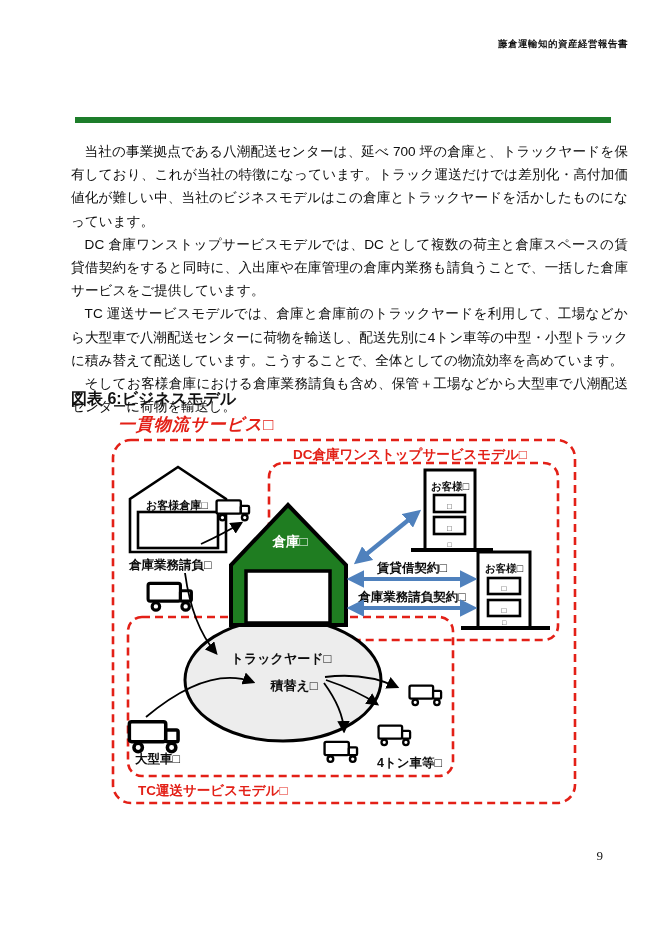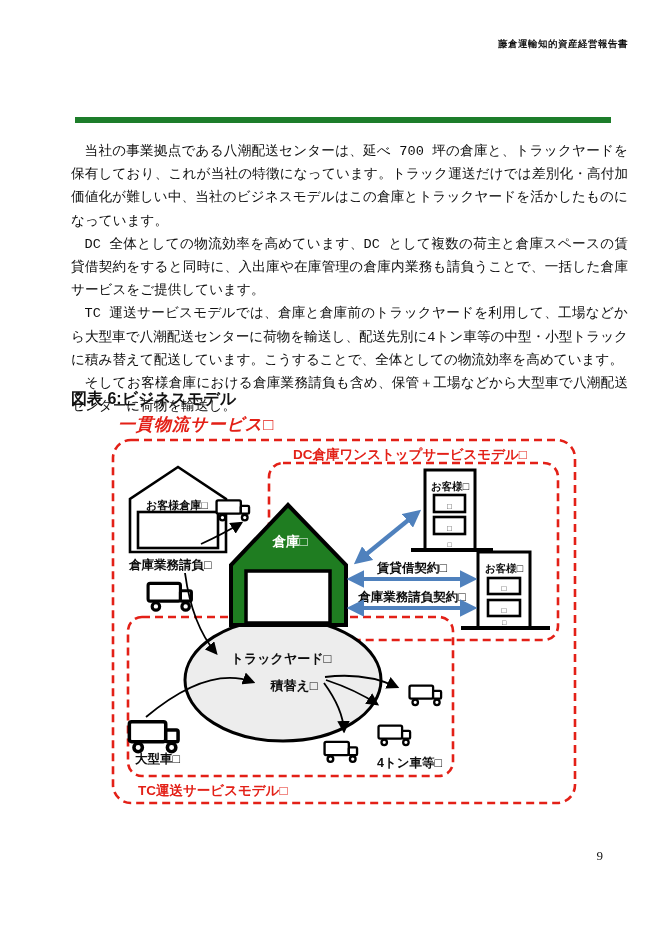--- a/index.html
+++ b/index.html
@@ -14,21 +14,21 @@
   }
   .sec-title{
     position:absolute;top:80px;left:62px;font-size:22px;font-weight:bold;
     color:#0e9a33;letter-spacing:1px;
   }
   .sec-bar{
     position:absolute;top:117px;left:62px;width:536px;height:6px;background:#1d7d2a;
   }
   .bodytext{
     position:absolute;top:140px;left:58px;width:557px;
-    font-family:Liberation Mono, monospace;
+    font-family:Liberation Sans, sans-serif;
     font-size:13.6px;line-height:23.2px;color:#0d0d0d;text-align:justify;
   }
   .bodytext p{margin:0;text-indent:1em;}
   .caption{
     position:absolute;top:389px;left:58px;width:557px;
     font-size:16px;font-weight:bold;color:#111;
   }
   .pagenum{
     position:absolute;top:848px;left:560px;width:30px;text-align:right;
     font-size:13px;color:#111;font-family:"Liberation Serif",serif;
@@ -42,21 +42,21 @@
 <body>
 
 <div id="page">
 
   <div class="hdr">藤倉運輸知的資産経営報告書</div>
 
   <div class="sec-bar"></div>
 
   <div class="bodytext">
     <p>当社の事業拠点である八潮配送センターは、延べ 700 坪の倉庫と、トラックヤードを保有しており、これが当社の特徴になっています。トラック運送だけでは差別化・高付加価値化が難しい中、当社のビジネスモデルはこの倉庫とトラックヤードを活かしたものになっています。</p>
-    <p>DC 全体としての物流効率を高めています、DC として複数の荷主と倉庫スペースの賃貸借契約をすると同時に、入出庫や在庫管理の倉庫内業務も請負うことで、一括した倉庫サービスをご提供しています。</p>
+    <p>DC 倉庫ワンストップサービスモデルでは、DC として複数の荷主と倉庫スペースの賃貸借契約をすると同時に、入出庫や在庫管理の倉庫内業務も請負うことで、一括した倉庫サービスをご提供しています。</p>
     <p>TC 運送サービスモデルでは、倉庫と倉庫前のトラックヤードを利用して、工場などから大型車で八潮配送センターに荷物を輸送し、配送先別に4トン車等の中型・小型トラックに積み替えて配送しています。こうすることで、全体としての物流効率を高めています。</p>
     <p>そしてお客様倉庫における倉庫業務請負も含め、保管＋工場などから大型車で八潮配送センターに荷物を輸送し。</p>
   </div>
 
   <div class="caption">図表 6:ビジネスモデル</div>
 
   <svg style="position:absolute;top:415px;left:0;" width="655" height="398" viewBox="0 0 655 398">
     <defs>
       <marker id="mk-blk" viewBox="0 0 10 10" refX="8" refY="5" markerWidth="7" markerHeight="7" orient="auto-start-reverse">
         <path d="M0,0 L10,5 L0,10 z" fill="#000"></path>

